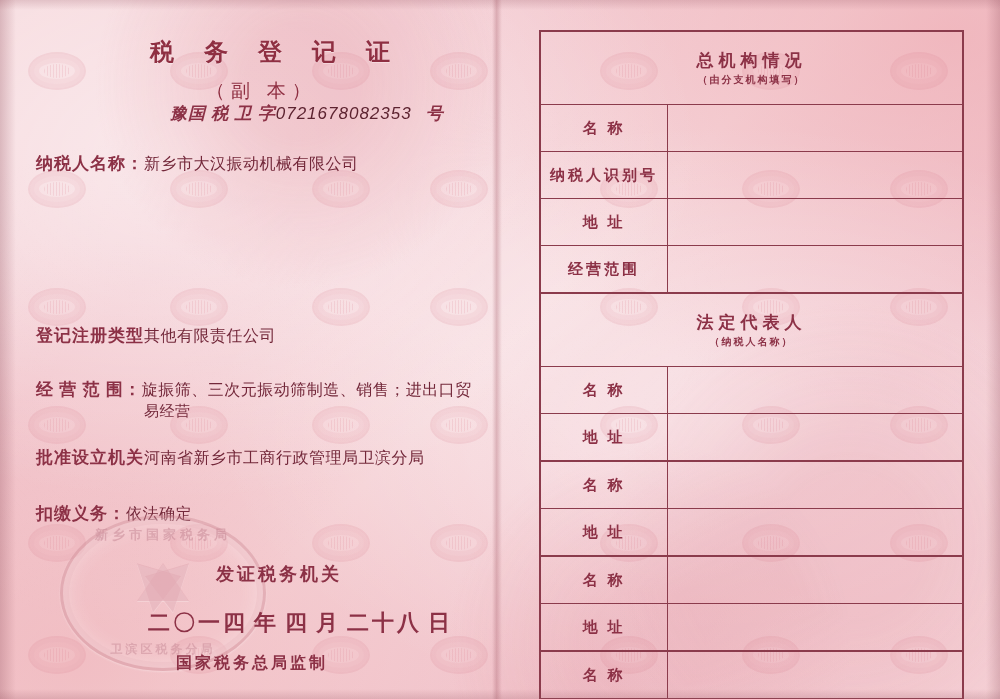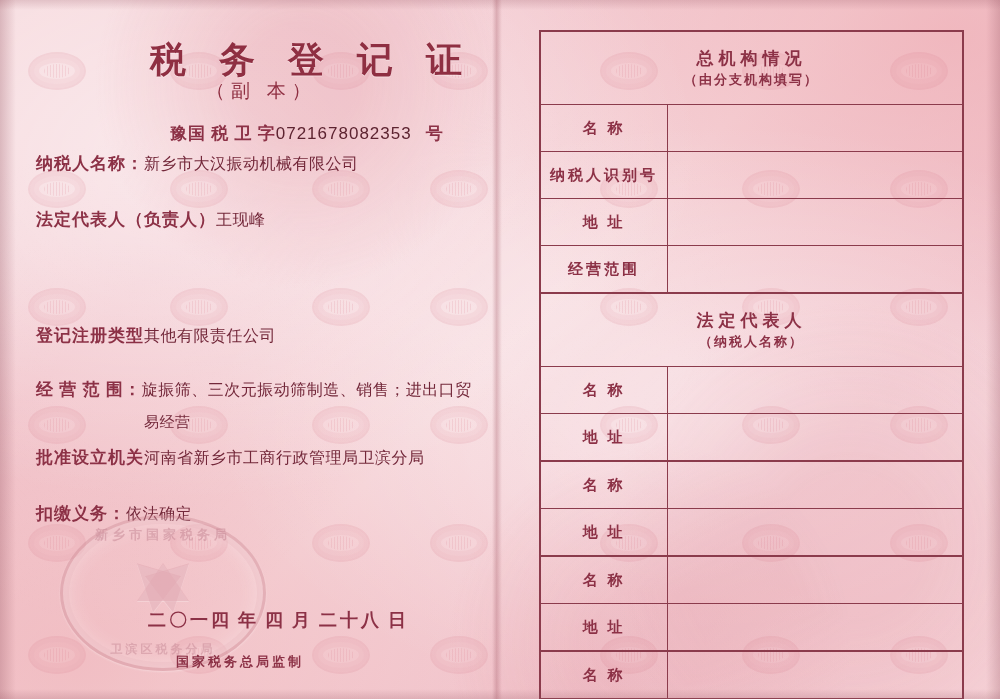--- a/index.html
+++ b/index.html
@@ -98,45 +98,46 @@
   .left-page {
     position: absolute;
     left: 0; top: 0;
     width: 492px;
     height: 699px;
   }
   .doc-title {
     position: absolute;
     left: 150px;
     top: 36px;
-    font-size: 36px;
+    font-size: 24px;
     font-weight: bold;
     letter-spacing: 12px;
     color: #8f2f42;
     text-shadow: 0 1px 0 rgba(255,255,255,0.35);
     white-space: nowrap;
   }
   .doc-subtitle {
     position: absolute;
     left: 206px;
     top: 78px;
     font-size: 19px;
     font-weight: normal;
     letter-spacing: 6px;
     color: #8f2f42;
     white-space: nowrap;
   }
   .serial-row {
     position: absolute;
     left: 170px;
-    top: 122px;
+    top: 102px;
     width: 310px;
     height: 26px;
     white-space: nowrap;
     color: #8c3146;
+    font-style: italic;
   }
   .serial-row span {
     font-size: 17px;
     letter-spacing: 1px;
   }
   .serial-prefix { font-weight: bold; }
   .serial-num {
     font-family: "Liberation Sans", sans-serif;
     font-size: 17px;
     color: #5d2330;
@@ -163,49 +164,48 @@
     letter-spacing: 0.5px;
     font-family: Liberation Serif, serif;
   }
   .field .val2 {
     position: absolute;
     left: 108px;
     top: 24px;
     font-size: 15px;
     color: #73283a;
     letter-spacing: 0.5px;
-    margin-top: 11px;
   }
 
   .issuer {
     position: absolute;
     left: 216px;
     top: 562px;
     font-size: 18px;
     font-weight: bold;
     letter-spacing: 3px;
     color: #8c3146;
     white-space: nowrap;
   }
   .date-line {
     position: absolute;
     left: 148px;
     top: 608px;
-    font-size: 18px;
+    font-size: 22px;
     font-weight: bold;
     letter-spacing: 3px;
     color: #8c3146;
     white-space: nowrap;
   }
   .date-line .d { margin: 0 6px; }
   .footer-note {
     position: absolute;
     left: 176px;
     top: 653px;
-    font-size: 13px;
+    font-size: 16px;
     font-weight: bold;
     letter-spacing: 3px;
     color: #8c3146;
     white-space: nowrap;
   }
 
   
   .seal {
     position: absolute;
     left: 60px;
@@ -294,21 +294,21 @@
     padding: 8px;
   }
   .tbl td.hdr {
     font-size: 17px;
     letter-spacing: 5px;
     height: 56px;
     line-height: 1.35;
   }
   .tbl td.hdr .sub {
     display: block;
-    font-size: 13px;
+    font-size: 10px;
     letter-spacing: 2px;
     font-weight: bold;
   }
   .tbl td.label {
     width: 110px;
     text-align: center;
   }
   .tbl td.value {
     text-align: left;
     padding-left: 8px;
@@ -380,23 +380,20 @@
     <div class="doc-subtitle">（副 本）</div>
 
     <div class="serial-row">
       <span class="serial-prefix">豫国    税 卫     字</span><span class="serial-num">0721678082353</span><span class="serial-suffix">号</span>
     </div>
 
     <div class="field" style="top:152px;">
       <span class="lbl">纳税人名称：</span><span class="val">新乡市大汉振动机械有限公司</span>
     </div>
 
-    <div class="field" style="top:208px;">
-      <span class="lbl">法定代表人（负责人）</span><span class="val">王现峰</span>
-    </div>
 
 
     <div class="field" style="top:324px;">
       <span class="lbl">登记注册类型</span><span class="val">其他有限责任公司</span>
     </div>
 
     <div class="field" style="top:378px;">
       <span class="lbl">经 营 范 围：</span><span class="val">旋振筛、三次元振动筛制造、销售；进出口贸</span>
       <span class="val2">易经营</span>
     </div>
@@ -408,20 +405,21 @@
     <div class="field" style="top:502px;">
       <span class="lbl">扣缴义务：</span><span class="val">依法确定</span>
     </div>
 
     <div class="seal">
       <div class="seal-text">新乡市国家税务局</div>
       <div class="star"></div>
       <div class="seal-text-bottom">卫滨区税务分局</div>
     </div>
 
+    <div class="issuer">发证税务机关</div>
 
     <div class="date-line">
       <span>二〇一四</span><span class="d">年</span><span>四</span><span class="d">月</span><span>二十八</span><span class="d">日</span>
     </div>
 
     <div class="footer-note">国家税务总局监制</div>
   </div>
 
   <div class="fold"></div>
 

